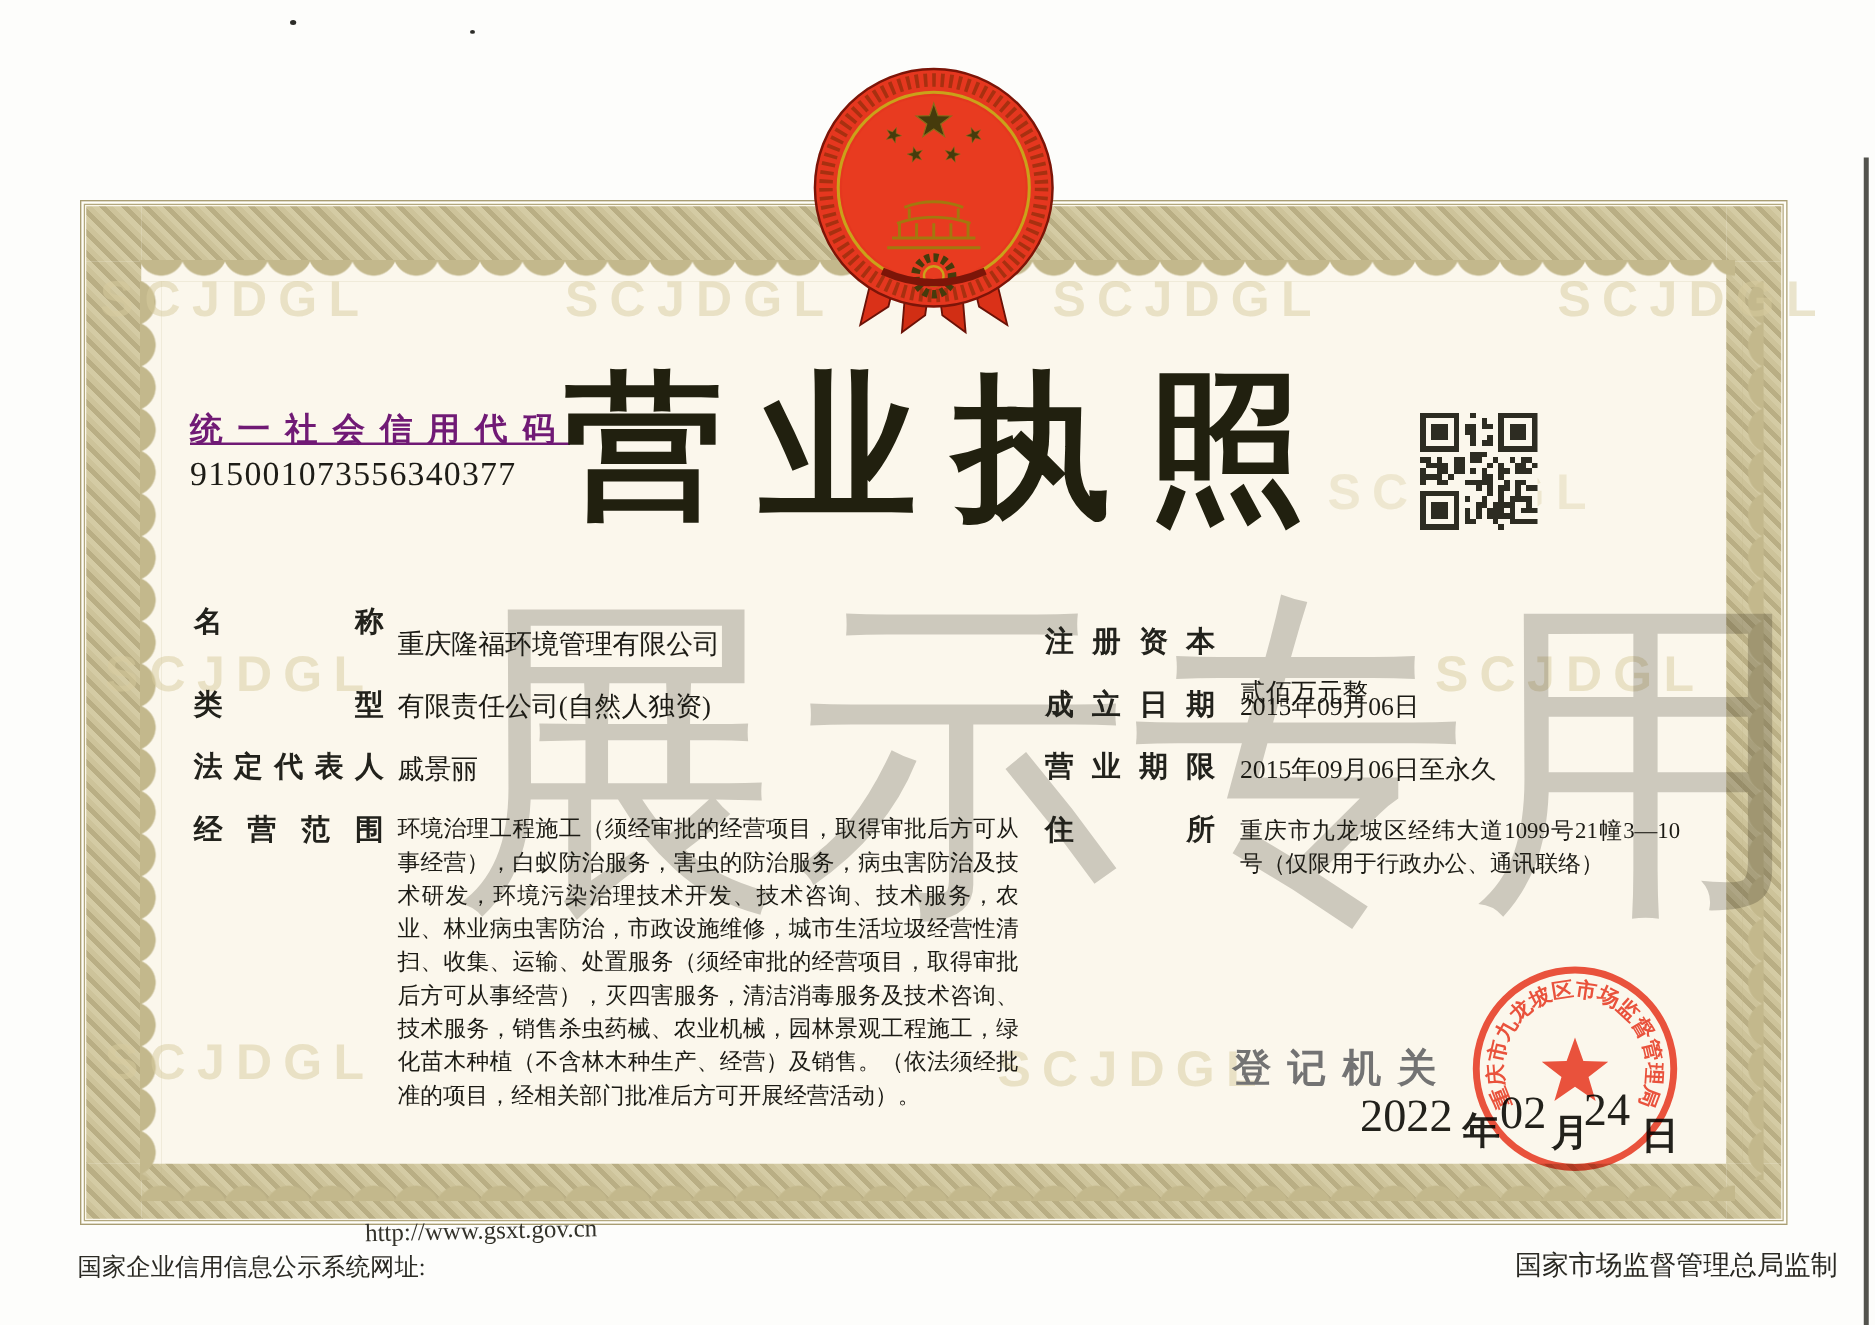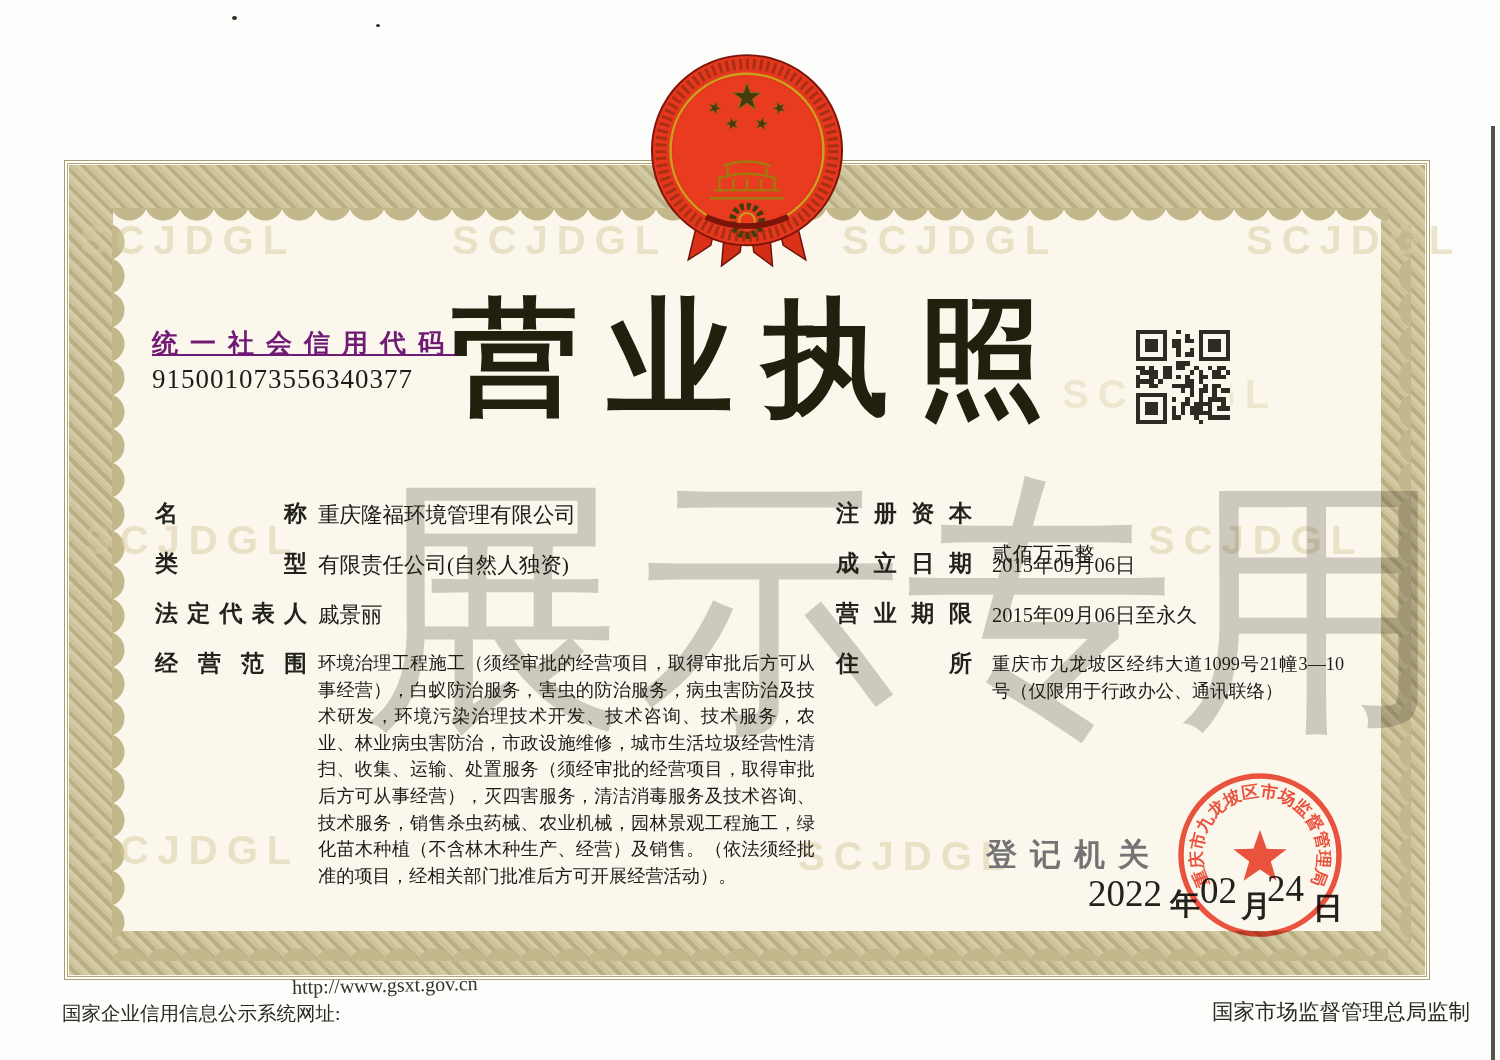--- a/index.html
+++ b/index.html
@@ -252,21 +252,21 @@
           <rect x="17" y="19" width="1" height="1"></rect>
           <rect x="18" y="19" width="1" height="1"></rect>
           <rect x="19" y="19" width="1" height="1"></rect>
           <rect x="20" y="19" width="1" height="1"></rect>
           <rect x="14" y="20" width="1" height="1"></rect>
         </g>
     </g>
   </svg>
 
   <div class="col-l">
-    <div class="flabel" style="top:498px;">名称</div>
+    <div class="flabel" style="top:482px;">名称</div>
     <div class="fvalue" style="top:500px;">重庆隆福环境管理有限公司</div>
     <div class="flabel" style="top:548px;">类型</div>
     <div class="fvalue" style="top:550px;">有限责任公司(自然人独资)</div>
     <div class="flabel" style="top:598px;">法定代表人</div>
     <div class="fvalue" style="top:600px;">戚景丽</div>
     <div class="flabel" style="top:648px;">经营范围</div>
     <div class="fvalue small" style="top:650px;width:497px;line-height:26.6px;">环境治理工程施工（须经审批的经营项目，取得审批后方可从事经营），白蚁防治服务，害虫的防治服务，病虫害防治及技术研发，环境污染治理技术开发、技术咨询、技术服务，农业、林业病虫害防治，市政设施维修，城市生活垃圾经营性清扫、收集、运输、处置服务（须经审批的经营项目，取得审批后方可从事经营），灭四害服务，清洁消毒服务及技术咨询、技术服务，销售杀虫药械、农业机械，园林景观工程施工，绿化苗木种植（不含林木种生产、经营）及销售。（依法须经批准的项目，经相关部门批准后方可开展经营活动）。</div>
   </div>
 
   <div class="col-r">

